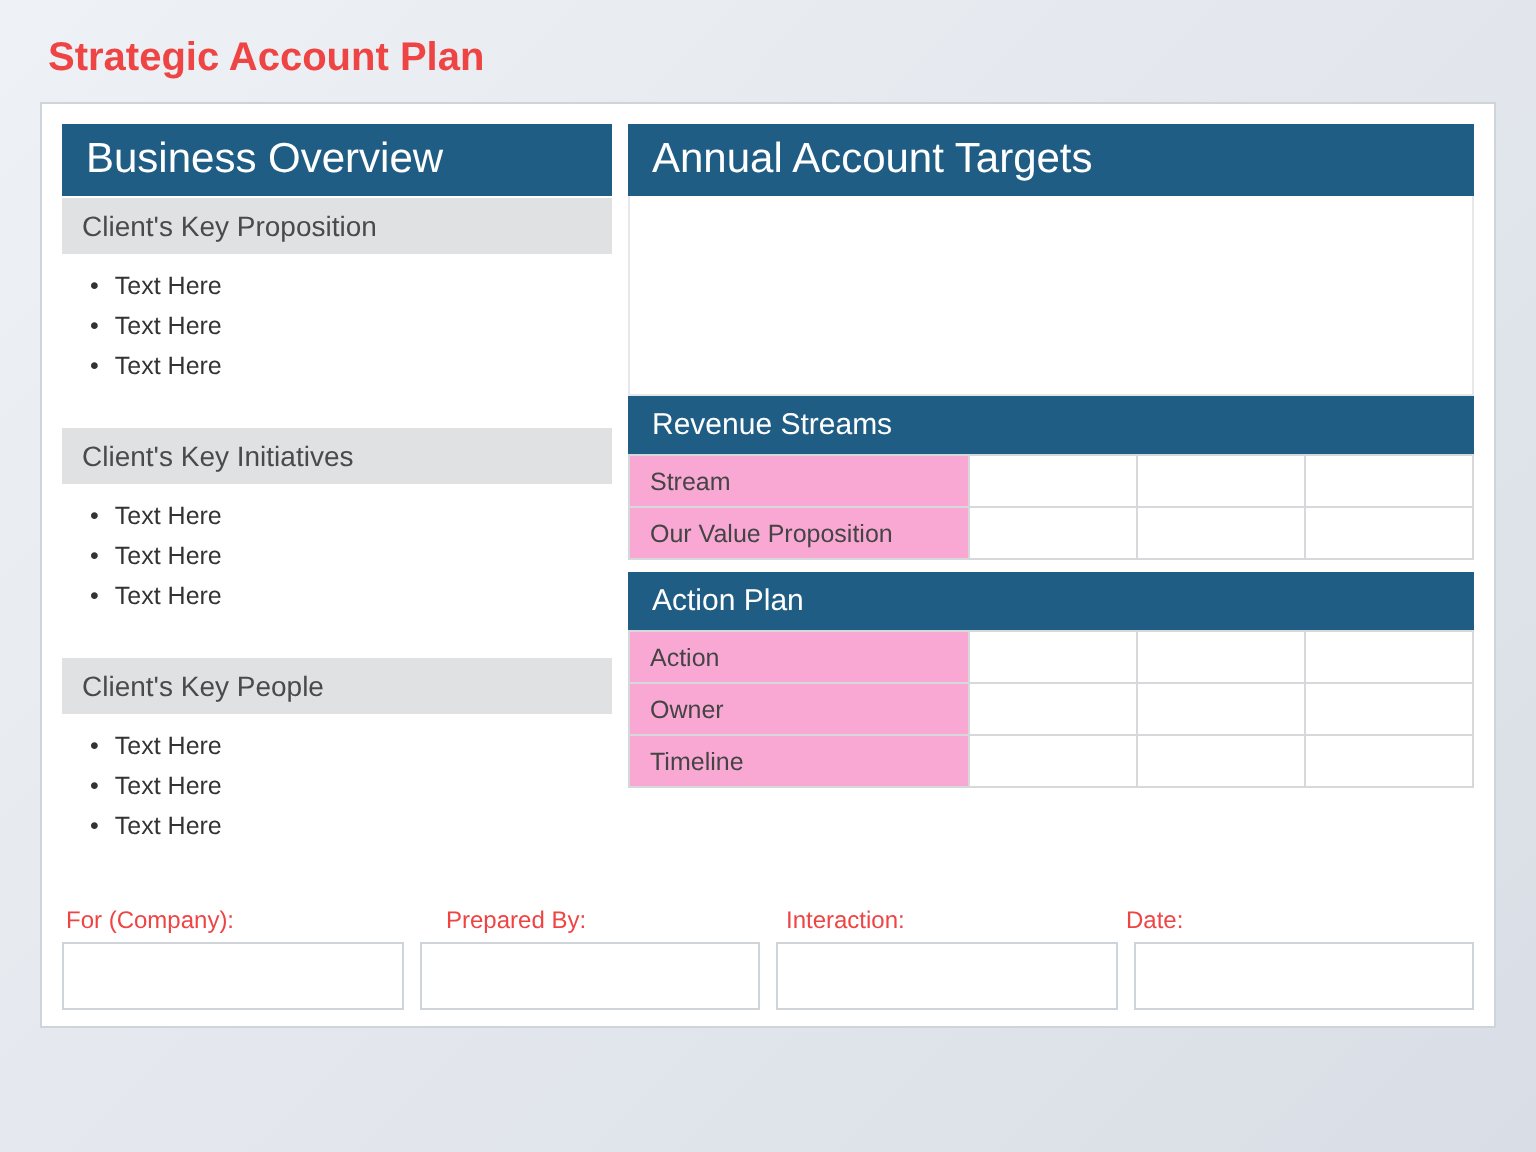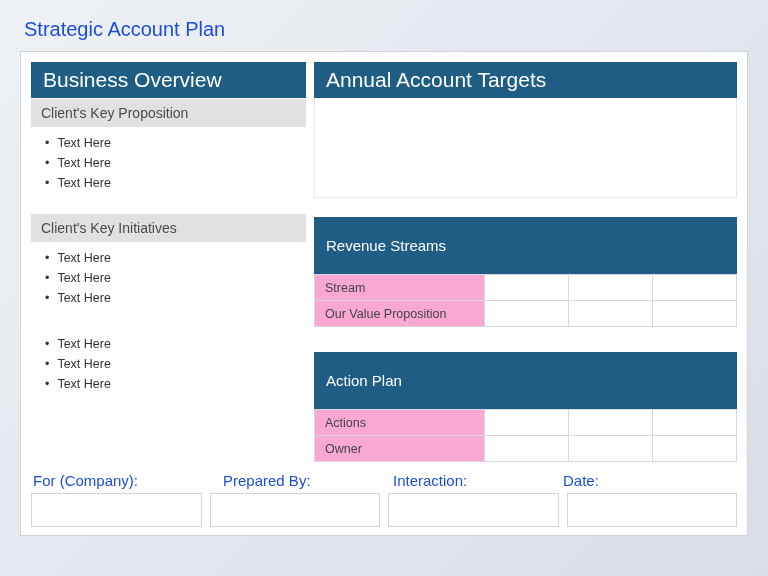--- a/index.html
+++ b/index.html
@@ -4,22 +4,22 @@
 <style>
   * { box-sizing: border-box; margin: 0; padding: 0; }
   html, body { width: 768px; height: 576px; }
   body {
     font-family: "Segoe UI", Tahoma, sans-serif;
     background: linear-gradient(135deg, #eef1f5 0%, #d9dee6 100%);
     padding: 18px 20px 14px 20px;
   }
   .slide-title {
     font-size: 20px;
-    font-weight: 400;
-    color: #1d4ed8;
+    font-weight: 700;
+    color: #ef4444;
     margin: 0 0 10px 4px;
   }
   .panel {
     background: #ffffff;
     border: 1px solid #cfd4da;
     padding: 10px 10px 8px 10px;
     width: 100%;
   }
   .top {
     display: flex;
@@ -27,21 +27,21 @@
   }
   .col-left { width: 275px; }
   .col-right { flex: 1; display: flex; flex-direction: column; }
   .blue-header {
     background: #1f5d84;
     color: #ffffff;
     padding: 6px 12px;
     font-size: 21px;
     font-weight: 400;
   }
-  .blue-header.small { font-size: 15px; padding: 20px 12px; margin-top: 19px; }
+  .blue-header.small { font-size: 15px; padding: 6px 12px; }
   .grey-sub {
     background: #e0e1e2;
     color: #4a4a4a;
     font-size: 14px;
     padding: 6px 10px;
     border-top: 1px solid #fff;
   }
   ul.bullets {
     list-style: none;
     padding: 6px 6px 12px 14px;
@@ -70,22 +70,22 @@
   }
   table.grid td.label {
     background: #f9a8d4;
     width: 170px;
   }
   .bottom {
     margin-top: 10px;
   }
   .meta-labels {
     display: flex;
-    font-size: 15px;
-    color: #1d4ed8;
+    font-size: 12px;
+    color: #ef4444;
     padding: 0 2px 4px 2px;
   }
   .meta-labels span:nth-child(1){ width: 190px; }
   .meta-labels span:nth-child(2){ width: 170px; }
   .meta-labels span:nth-child(3){ width: 170px; }
   .meta-labels span:nth-child(4){ flex:1; }
   .meta-boxes {
     display: flex;
     gap: 8px;
   }
@@ -114,20 +114,21 @@
         <li>Text Here</li>
       </ul>
 
       <div class="grey-sub">Client's Key Initiatives</div>
       <ul class="bullets">
         <li>Text Here</li>
         <li>Text Here</li>
         <li>Text Here</li>
       </ul>
 
+      <div class="grey-sub">Client's Key People</div>
       <ul class="bullets">
         <li>Text Here</li>
         <li>Text Here</li>
         <li>Text Here</li>
       </ul>
     </div>
 
     <div class="col-right">
       <div class="blue-header">Annual Account Targets</div>
       <div class="blank-area"></div>
@@ -149,27 +150,33 @@
         </tr>
       </tbody>
         </table>
 
       <div style="height:6px"></div>
 
       <div class="blue-header small">Action Plan</div>
       <table class="grid">
         <tbody>
             <tr>
-          <td class="label">Actions</td>
+          <td class="label">Action</td>
           <td></td>
               <td></td>
               <td></td>
         </tr>
         <tr>
           <td class="label">Owner</td>
+          <td></td>
+              <td></td>
+              <td></td>
+        </tr>
+        <tr>
+          <td class="label">Timeline</td>
           <td></td>
               <td></td>
               <td></td>
         </tr>
       </tbody>
         </table>
     </div>
   </div>
 
   <div class="bottom">

